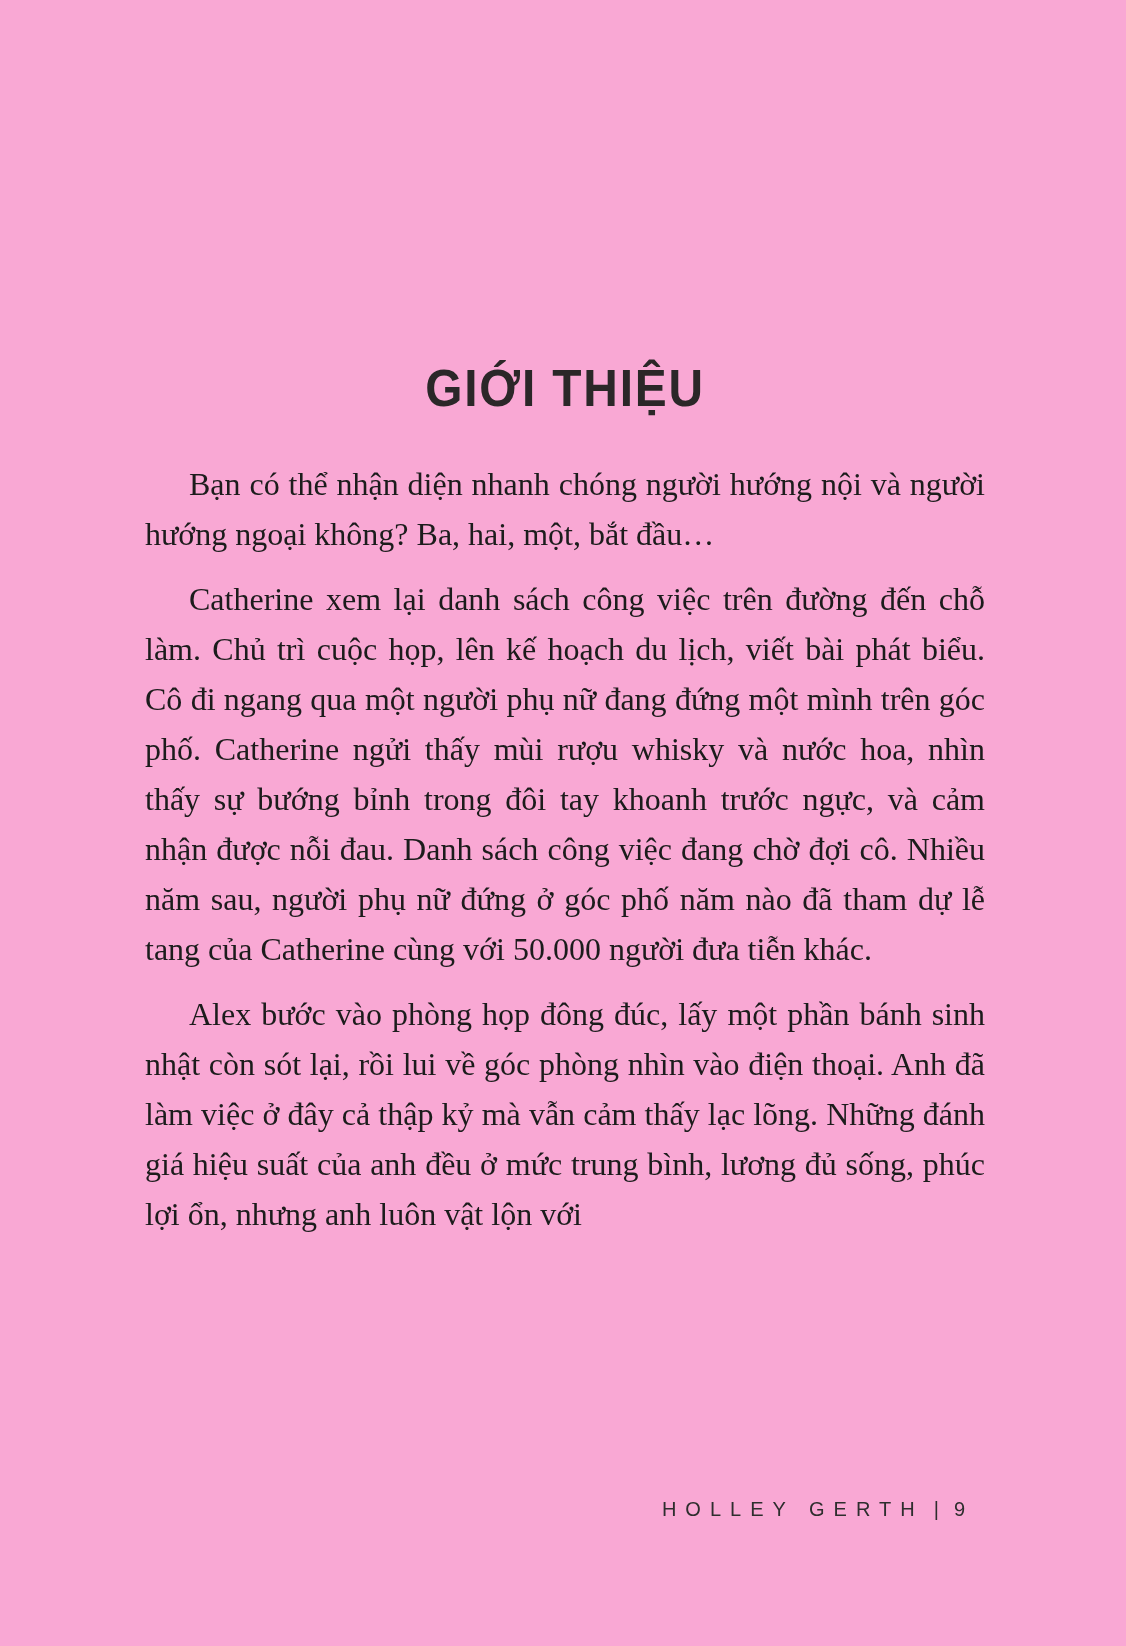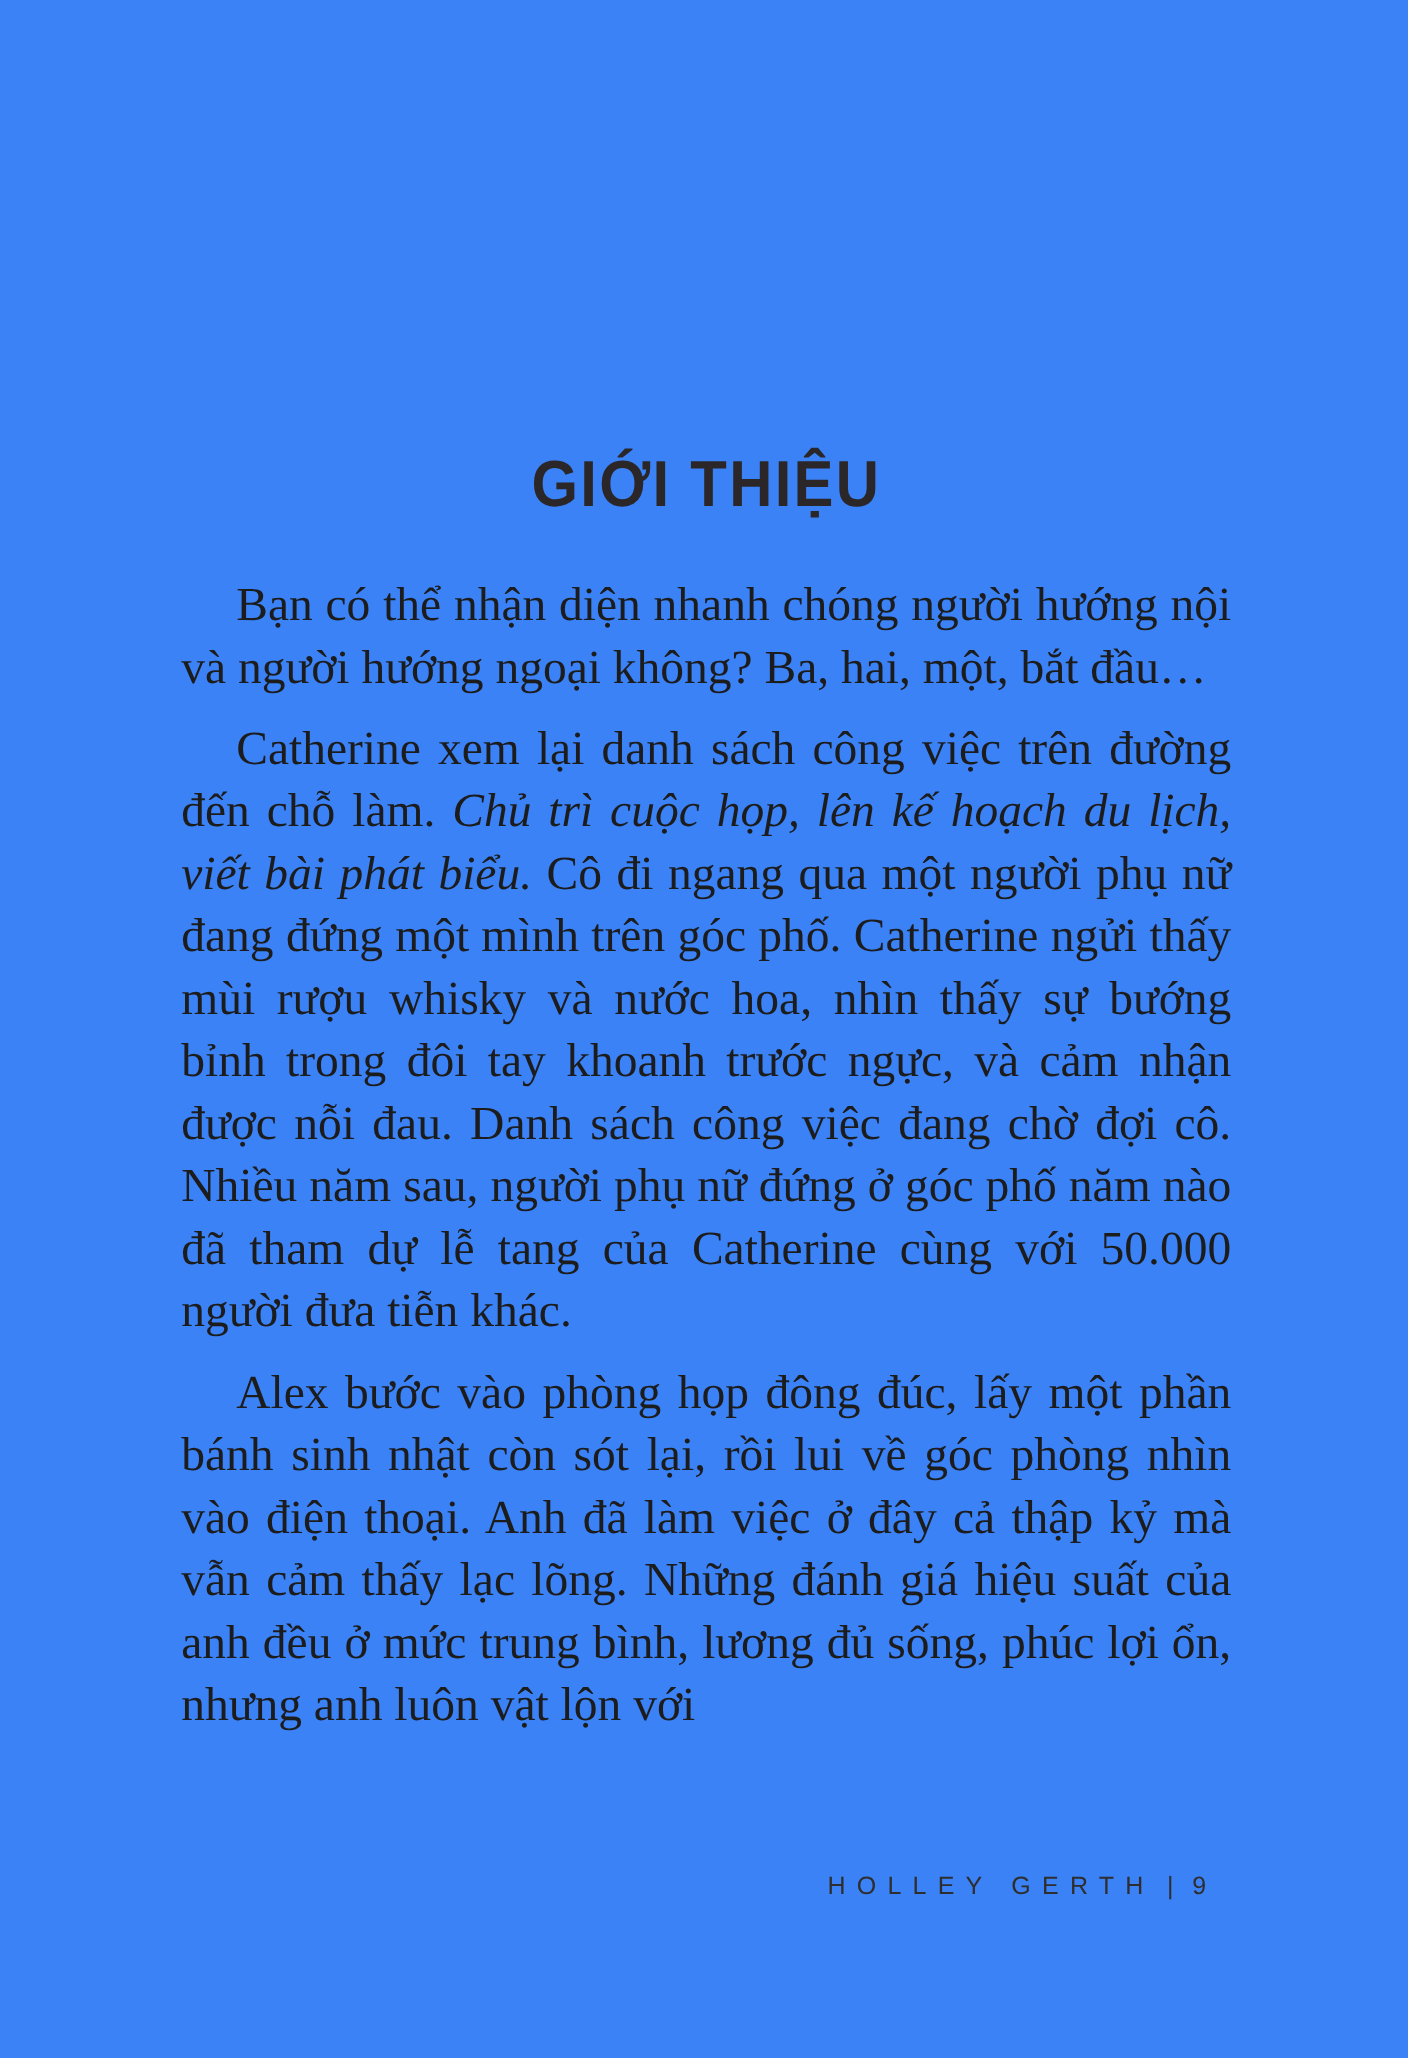--- a/index.html
+++ b/index.html
@@ -4,21 +4,21 @@
 <style>
   html, body {
     margin: 0;
     padding: 0;
     background: #ffffff;
   }
   .page {
     position: relative;
     width: 1126px;
     height: 1646px;
-    background: #3b82f6;
+    background: #f9a8d4;
     overflow: hidden;
     font-family: "Liberation Serif", "DejaVu Serif", serif;
   }
   .content {
     position: absolute;
     left: 145px;
     top: 0;
     width: 840px;
   }
   .chapter-title {
@@ -30,34 +30,33 @@
     line-height: 72px;
     letter-spacing: 2px;
     color: #2b2728;
   }
   .chapter-title .title-inner {
     display: inline-block;
     transform: scaleX(0.92);
     transform-origin: center;
   }
   .body-text {
-    font-size: 38px;
+    font-size: 32px;
     line-height: 50px;
     color: #1c1c1c;
     text-align: justify;
   }
   .body-text p {
     margin: 0 0 15px 0;
     text-indent: 44px;
   }
   .body-text p:last-child {
     margin-bottom: 0;
   }
   .seg-italic {
-    font-style: italic;
   }
   .footer {
     position: absolute;
     right: 152px;
     top: 1498px;
     font-family: "Liberation Sans", "DejaVu Sans", sans-serif;
     font-size: 20px;
     letter-spacing: 9px;
     color: #2e2e2e;
     white-space: nowrap;

